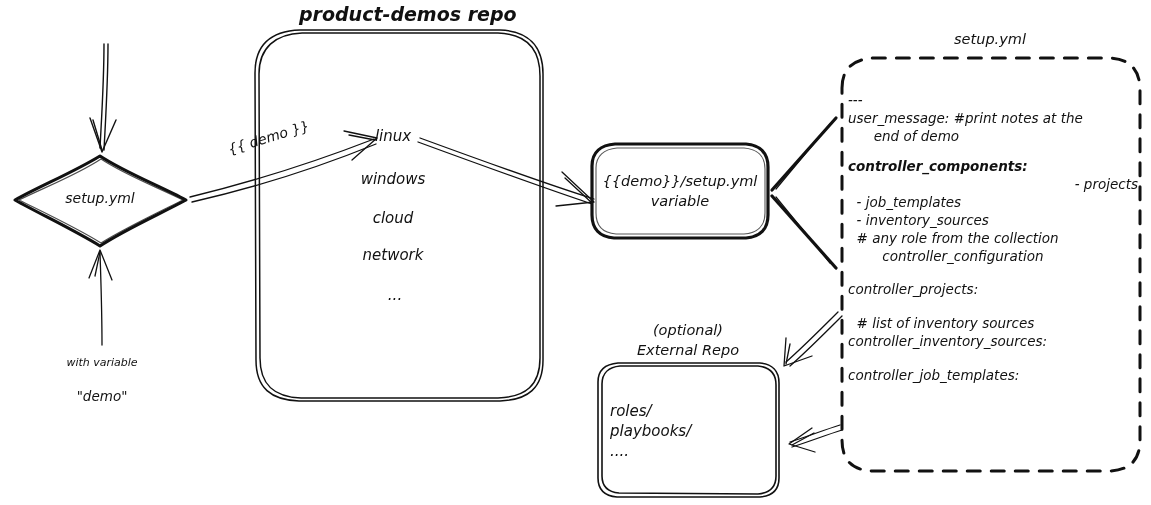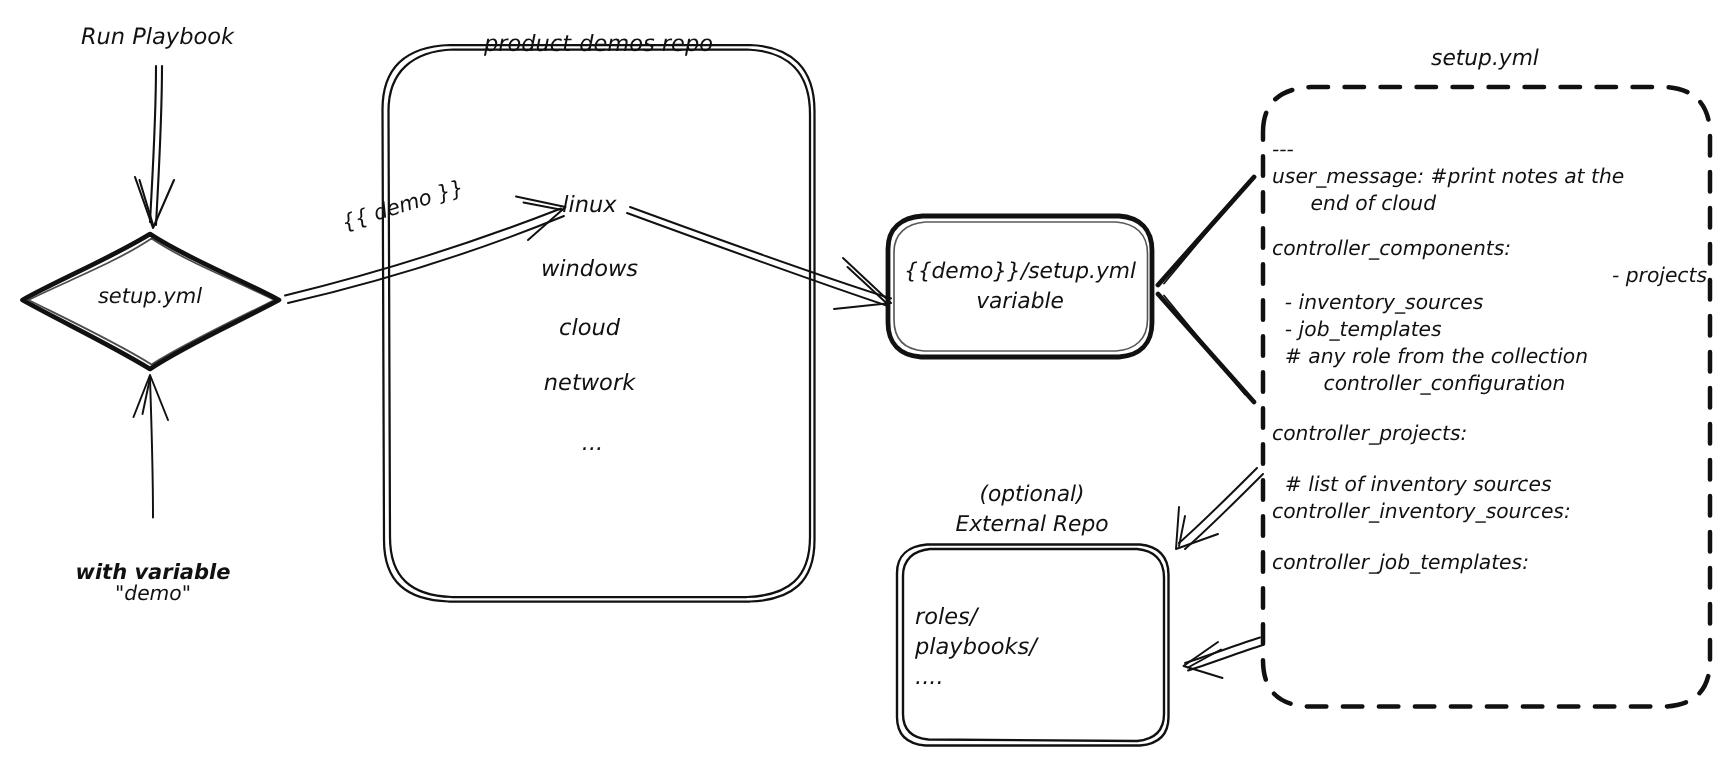--- a/index.html
+++ b/index.html
@@ -122,28 +122,27 @@
       <g stroke-width="1.3">
         <path d="M840,425 C824,430 806,437 790,442"></path>
         <path d="M842,430 C826,435 808,442 792,447"></path>
         <path d="M812,428 L789,444 L815,452"></path>
         <path d="M814,433 L792,445"></path>
       </g>
 
     </g>
   </svg>
 
-  <div class="lbl ctr" style="left:30px;top:15px;width:150px;font-size:15px;">Run Playbook</div>
 
   <div class="lbl ctr" style="left:40px;top:190px;width:120px;font-size:14px;">setup.yml</div>
 
-  <div class="lbl ctr" style="left:27px;top:374px;width:150px;font-size:14px;font-weight:bold;">with variable</div>
+  <div class="lbl ctr" style="left:27px;top:356px;width:150px;font-size:11px;">with variable</div>
   <div class="lbl ctr" style="left:27px;top:388px;width:150px;font-size:13.5px;">"demo"</div>
 
-  <div class="lbl ctr" style="left:299px;top:20px;width:200px;font-size:15px;">product-demos repo</div>
+  <div class="lbl ctr" style="left:299px;top:3px;width:200px;font-size:19px;font-weight:bold;">product-demos repo</div>
 
   <div class="lbl" style="left:226px;top:142px;font-size:14px;transform:rotate(-17deg);
               transform-origin:left top;">{{ demo }}</div>
 
   <div class="lbl ctr" style="left:348px;top:127px;width:90px;font-size:15px;">linux</div>
   <div class="lbl ctr" style="left:333px;top:170px;width:120px;font-size:15px;">windows</div>
   <div class="lbl ctr" style="left:343px;top:209px;width:100px;font-size:15px;">cloud</div>
   <div class="lbl ctr" style="left:338px;top:246px;width:110px;font-size:15px;">network</div>
   <div class="lbl ctr" style="left:355px;top:286px;width:80px;font-size:15px;">...</div>
 
@@ -155,26 +154,26 @@
   <div class="lbl ctr" style="left:608px;top:321px;width:160px;font-size:14.5px;">(optional)</div>
   <div class="lbl ctr" style="left:608px;top:341px;width:160px;font-size:14.5px;">External Repo</div>
 
   <div class="lbl" style="left:610px;top:402px;font-size:15px;">roles/</div>
   <div class="lbl" style="left:610px;top:422px;font-size:15px;">playbooks/</div>
   <div class="lbl" style="left:610px;top:442px;font-size:15px;">....</div>
 
   <div style="position:absolute;left:848px;top:92px;width:290px;">
     <div class="code" style="position:relative;top:0;">---</div>
     <div class="code" style="position:relative;">user_message: #print notes at the</div>
-    <div class="code" style="position:relative;">      end of cloud</div>
+    <div class="code" style="position:relative;">      end of demo</div>
     <div class="code" style="position:relative;height:13px;"></div>
-    <div class="code" style="position:relative;">controller_components:</div>
+    <div class="code" style="position:relative;font-weight:bold;">controller_components:</div>
     <div class="code" style="position:relative;text-align:right;">  - projects</div>
+    <div class="code" style="position:relative;">  - job_templates</div>
     <div class="code" style="position:relative;">  - inventory_sources</div>
-    <div class="code" style="position:relative;">  - job_templates</div>
     <div class="code" style="position:relative;">  # any role from the collection</div>
     <div class="code" style="position:relative;">        controller_configuration</div>
     <div class="code" style="position:relative;height:16px;"></div>
     <div class="code" style="position:relative;">controller_projects:</div>
     <div class="code" style="position:relative;height:16px;"></div>
     <div class="code" style="position:relative;">  # list of inventory sources</div>
     <div class="code" style="position:relative;">controller_inventory_sources:</div>
     <div class="code" style="position:relative;height:16px;"></div>
     <div class="code" style="position:relative;">controller_job_templates:</div>
   </div>

